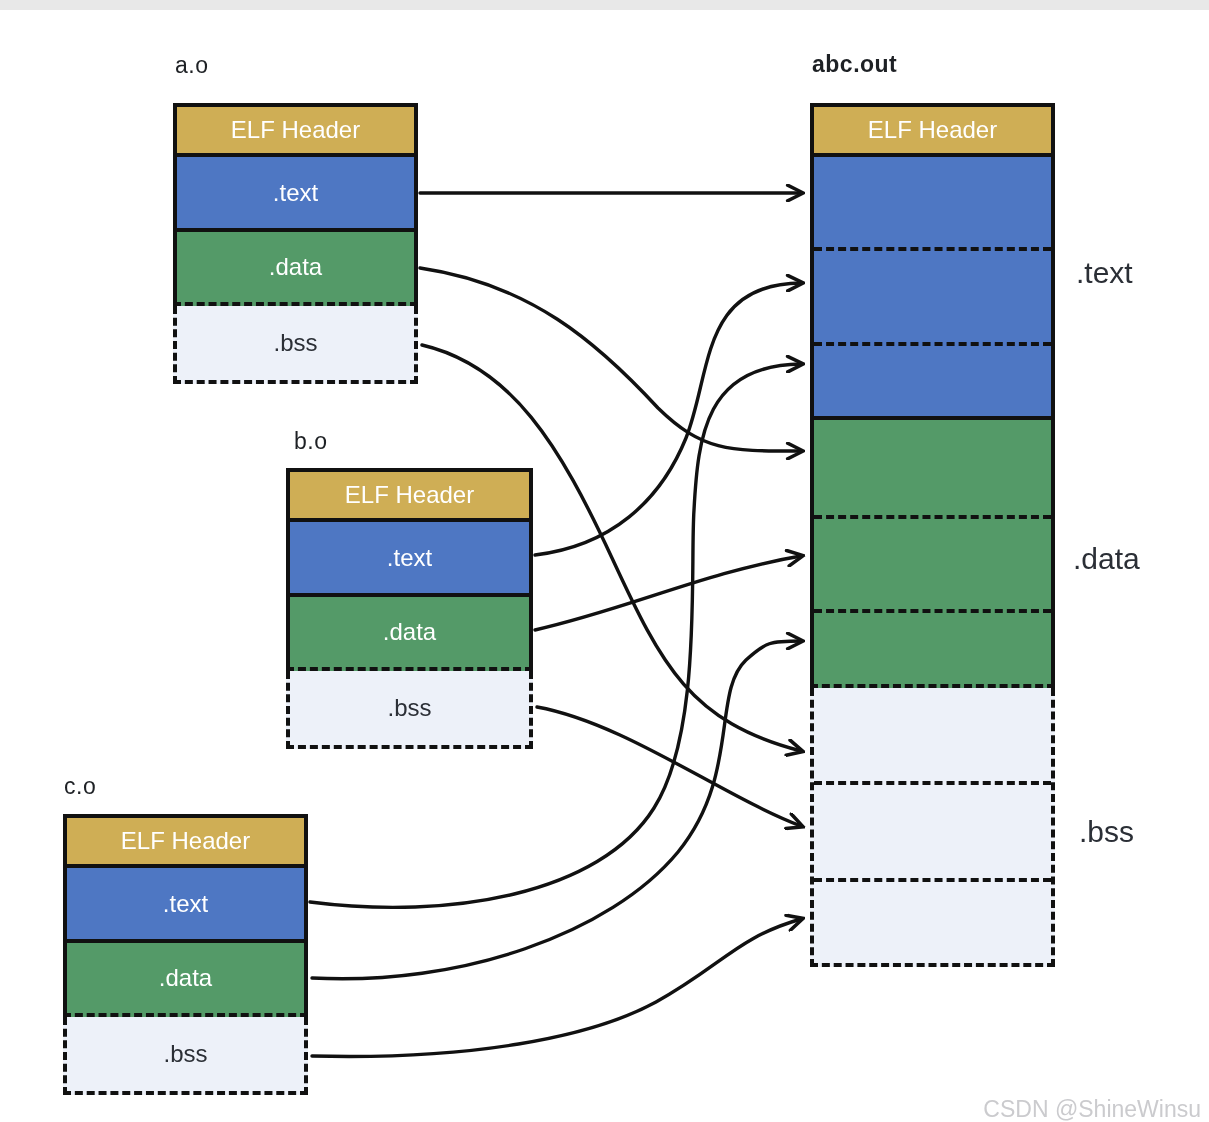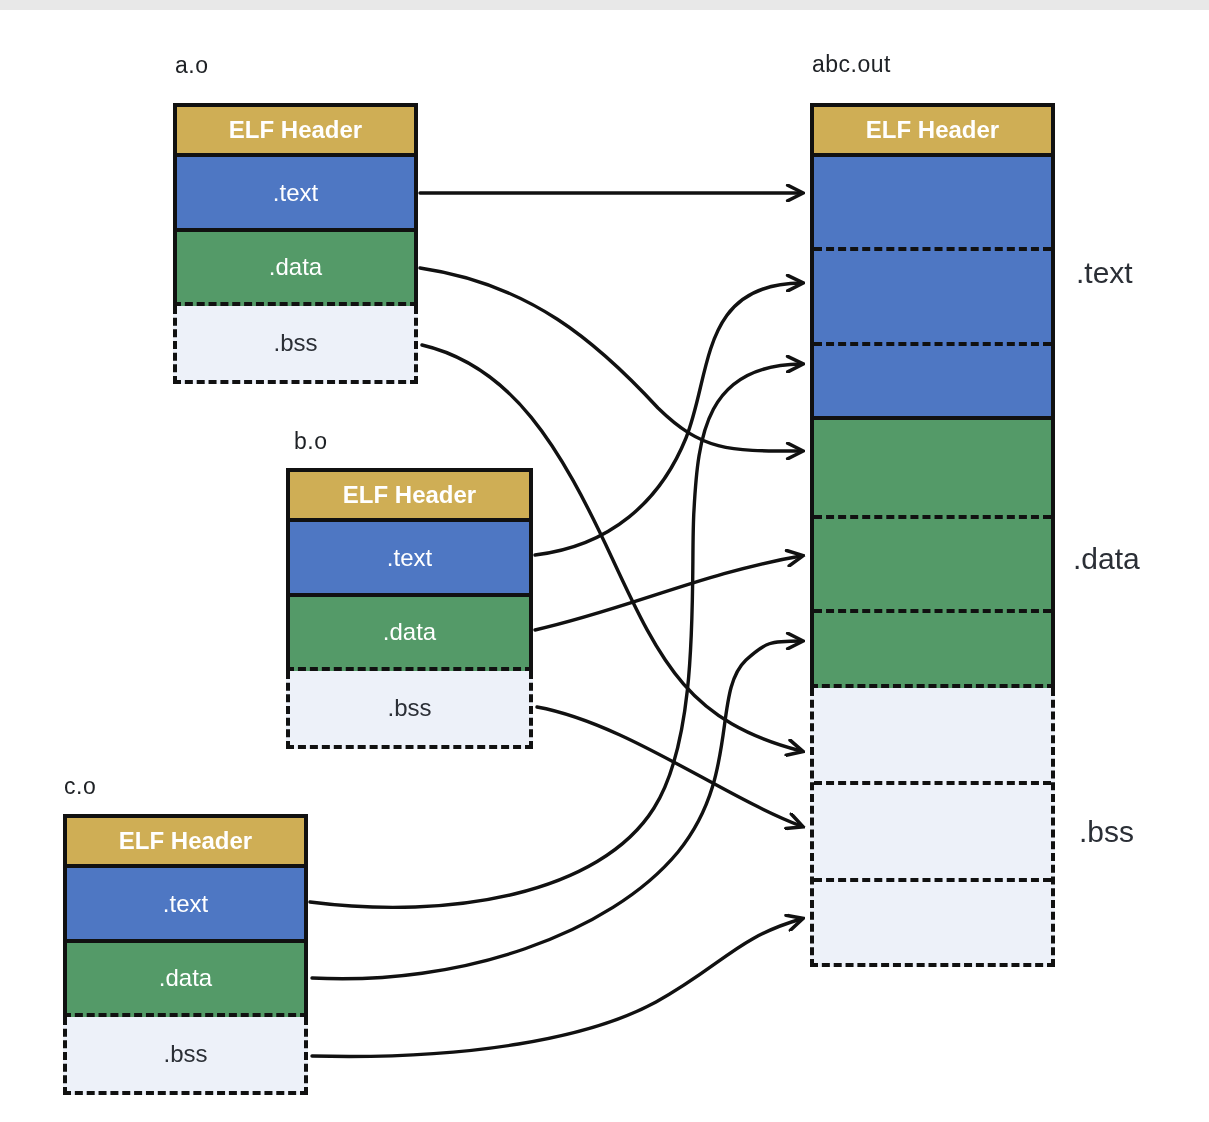--- a/index.html
+++ b/index.html
@@ -22,21 +22,21 @@
   .arrows{position:absolute;left:0;top:0;width:1209px;height:1122px;}
   .file-title{
     position:absolute;font-size:23px;color:#1e2125;letter-spacing:0.5px;
   }
   .box{position:absolute;}
   .sec{
     box-sizing:border-box;border:4px solid var(--line);position:relative;
     display:flex;align-items:center;justify-content:center;
   }
   .sec + .sec{margin-top:-4px;}
-  .sec.hdr{background:var(--elf-header-fill);font-weight:bold;}
+  .sec.hdr{background:var(--elf-header-fill);}
   .sec.txt{background:var(--text-fill);}
   .sec.dat{background:var(--data-fill);border-bottom-style:dashed;}
   .sec.bss{background:var(--bss-fill);border-style:dashed;border-top:none;margin-top:0;}
   .sec-label{font-size:24px;color:var(--label-light);}
   .sec-label.dark{color:var(--label-dark);}
   .divider{
     position:absolute;left:0;right:0;height:0;border-top:4px dashed var(--line);
   }
   .seg-label{
     position:absolute;font-size:30px;color:var(--label-dark);
@@ -110,21 +110,21 @@
       <span class="sec-label">.text</span>
     </div>
     <div class="sec dat" style="height:78px;">
       <span class="sec-label">.data</span>
     </div>
     <div class="sec bss" style="height:78px;">
       <span class="sec-label dark">.bss</span>
     </div>
   </div>
 
-  <div class="file-title" style="left:812px;top:41px;">abc.out</div>
+  <div class="file-title" style="left:812px;top:41px;font-weight:bold;">abc.out</div>
   <div class="box" style="left:810px;top:93px;width:245px;">
     <div class="sec hdr" style="height:54px;">
       <span class="sec-label">ELF Header</span>
     </div>
     <div class="sec txt" style="height:267px;">
       <div class="divider" style="top:90px;"></div>
       <div class="divider" style="top:185px;"></div>
     </div>
     <div class="sec dat" style="height:272px;">
       <div class="divider" style="top:95px;"></div>
@@ -133,14 +133,15 @@
     <div class="sec bss" style="height:279px;">
       <div class="divider" style="top:93px;"></div>
       <div class="divider" style="top:190px;"></div>
     </div>
   </div>
 
   <div class="seg-label" style="left:1076px;top:246px;">.text</div>
   <div class="seg-label" style="left:1073px;top:532px;">.data</div>
   <div class="seg-label" style="left:1079px;top:805px;">.bss</div>
 
+  <div class="watermark">CSDN @ShineWinsu</div>
 
 </div>
 
 </body></html>

